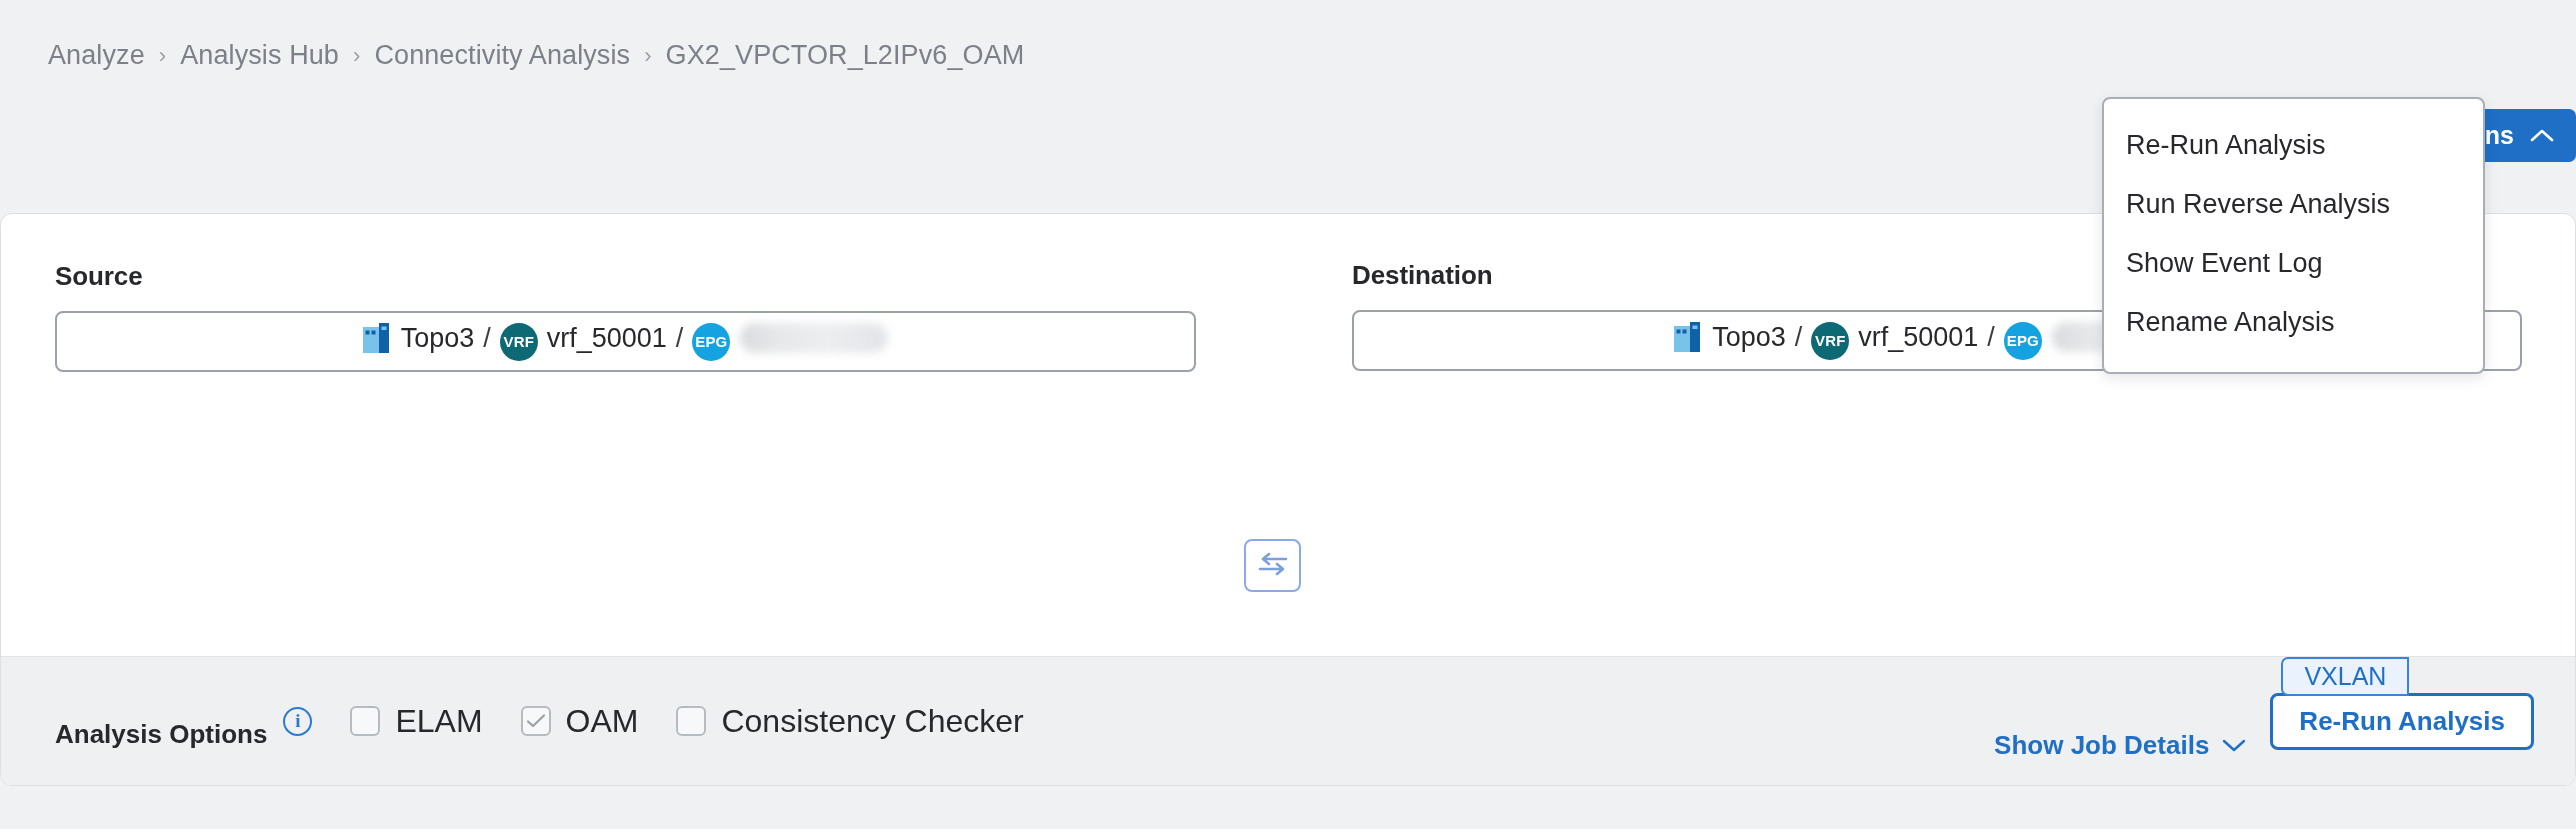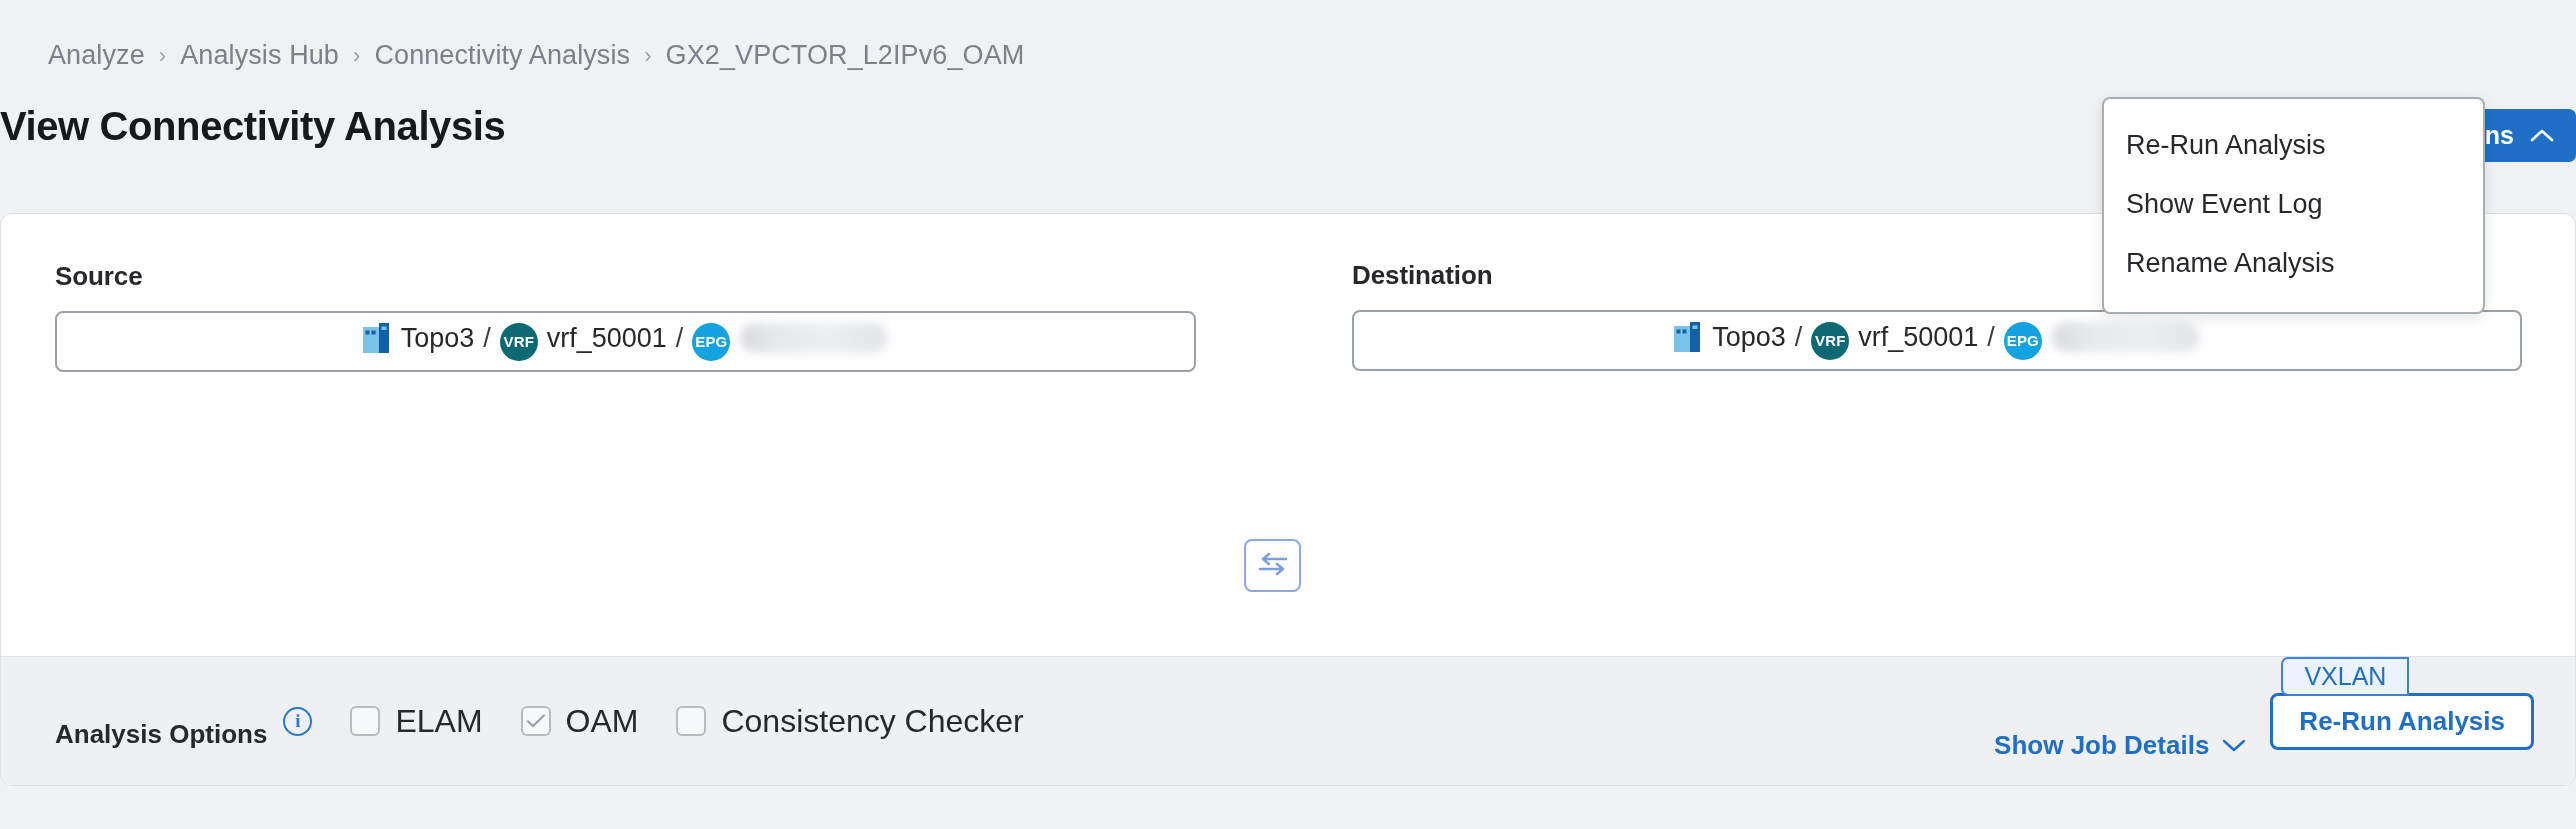--- a/index.html
+++ b/index.html
@@ -179,33 +179,33 @@
   <nav class="breadcrumb">
     <span class="crumb">Analyze</span>
     <span class="sep">›</span>
     <span class="crumb">Analysis Hub</span>
     <span class="sep">›</span>
     <span class="crumb">Connectivity Analysis</span>
     <span class="sep">›</span>
     <span class="crumb">GX2_VPCTOR_L2IPv6_OAM</span>
   </nav>
 
-  <h1 class="page-title">View Connectivity Analysis</h1>
 
   <button class="actions-btn">
     <span>Actions</span>
     <span class="chev">
       <svg width="24" height="15" viewBox="0 0 24 15">
           <path d="M2 12 L12 3 L22 12" stroke="#ffffff" stroke-width="2.6" fill="none" stroke-linecap="round" stroke-linejoin="round"></path>
         </svg>
     </span>
   </button>
 
   <div class="actions-menu">
     <div class="mi">Re-Run Analysis</div>
+    <div class="mi">Run Reverse Analysis</div>
     <div class="mi">Show Event Log</div>
     <div class="mi">Rename Analysis</div>
   </div>
 
   <section class="card">
     <div class="card-body">
 
       <div style="position:absolute;left:54px;top:47px;width:1141px;">
         <div class="field-label">Source</div>
         <div class="endpoint-box" style="margin-top:19px;">

